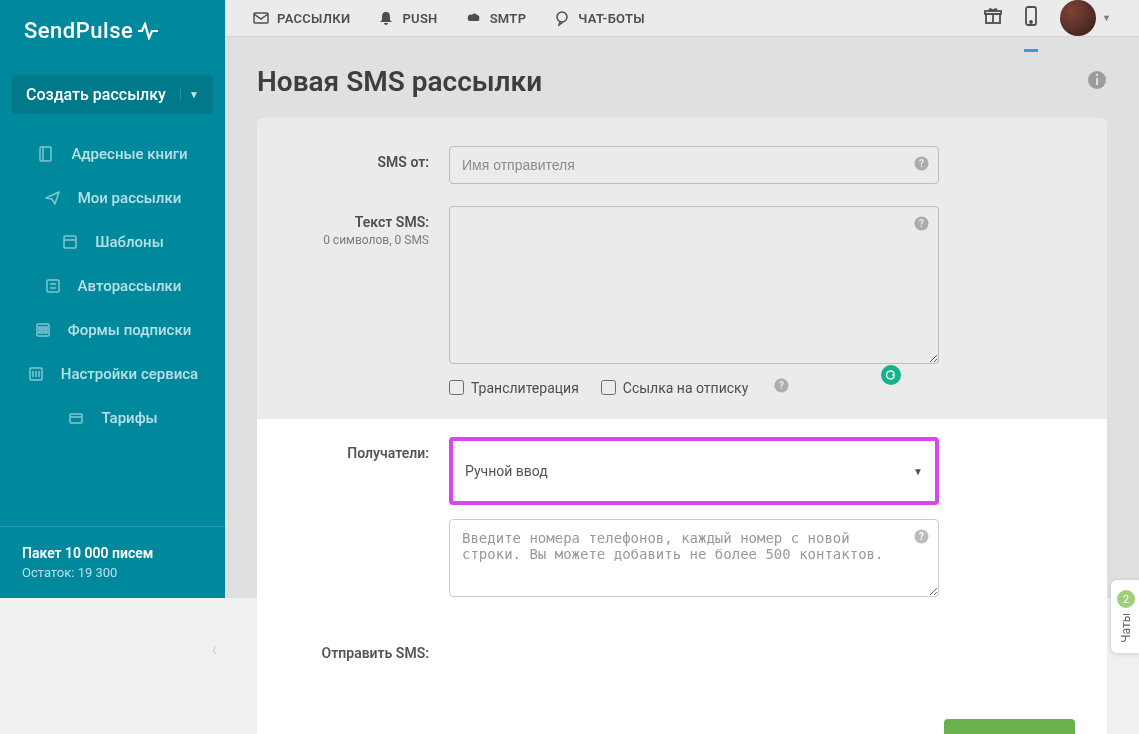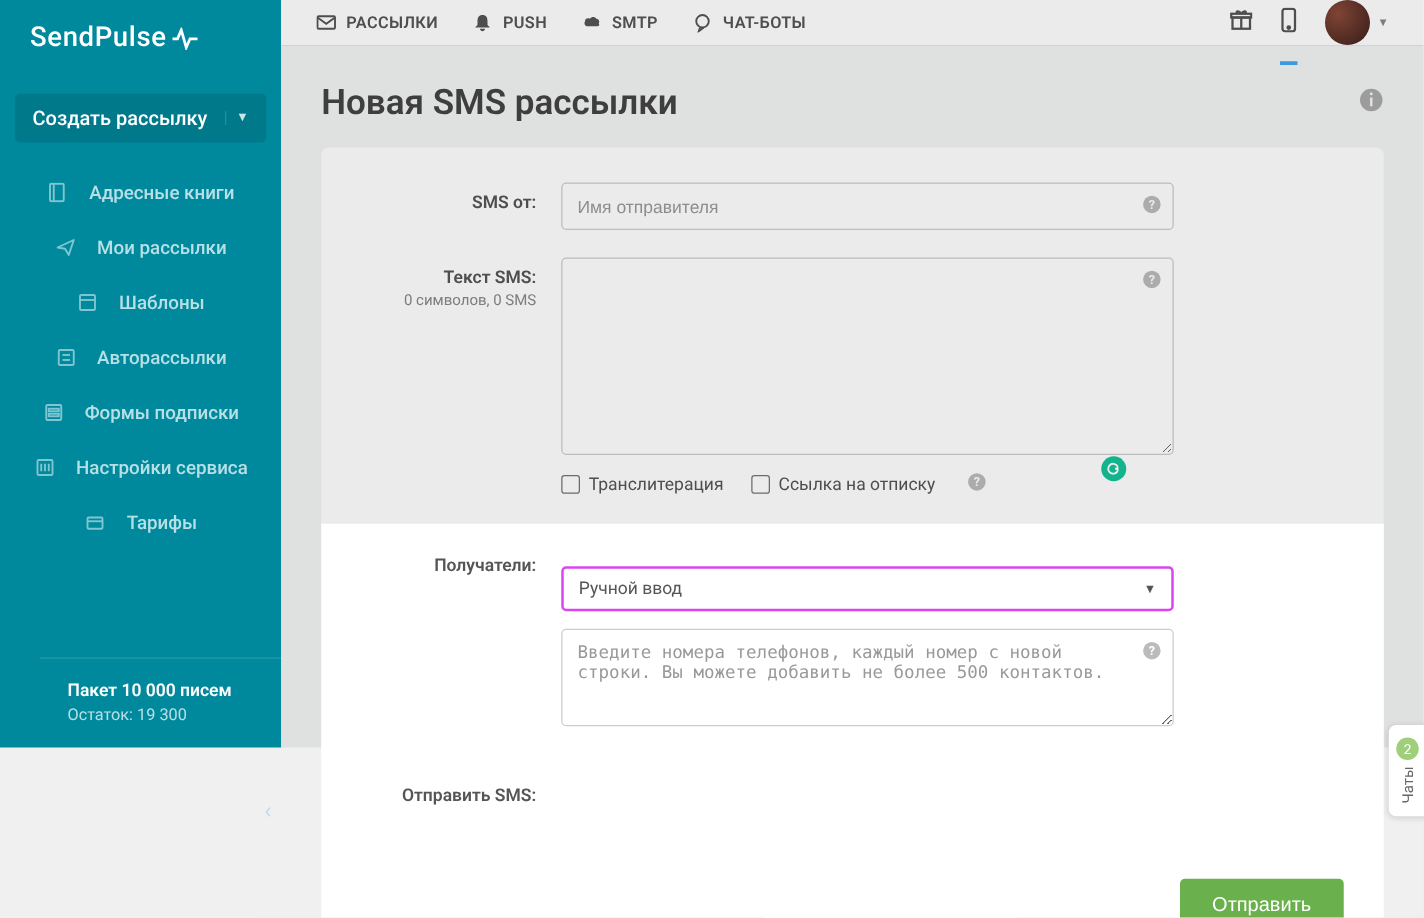--- a/index.html
+++ b/index.html
@@ -14,21 +14,21 @@
 .logo-pulse { margin-left: 4px; display: inline-flex; }
 .create-btn-wrap { padding: 14px 12px; }
 .create-btn { display: flex; align-items: center; justify-content: space-between; background: #00798b; border-radius: 4px; padding: 10px 14px; cursor: pointer; }
 .create-btn-label { font-size: 16px; font-weight: 500; text-align: right; }
 .create-btn-caret { font-size: 10px; opacity: 0.8; padding-left: 8px; border-left: 1px solid rgba(255,255,255,0.2); }
 .nav { flex: 1; padding: 4px 0; }
 .nav-item { display: flex; align-items: center; padding: 13px 22px; cursor: pointer; color: #b7e0e6; justify-content: center; }
 .nav-icon { width: 18px; height: 18px; margin-right: 16px; display: inline-flex; align-items: center; justify-content: center; opacity: 0.7; }
 .nav-label { font-size: 15px; font-weight: 500; }
 .collapse-handle { position: absolute; right: 8px; top: 638px; color: #b7e0e6; cursor: pointer; font-size: 18px; }
-.sidebar-footer { padding: 18px 22px; border-top: 1px solid rgba(255,255,255,0.15); margin-left: 32px; }
+.sidebar-footer { padding: 18px 22px; border-top: 1px solid rgba(255,255,255,0.15); }
 .footer-line1 { font-size: 14px; font-weight: 600; color: #fff; margin-bottom: 4px; }
 .footer-line2 { font-size: 13px; color: #b7e0e6; }
 
 
 .main { flex: 1; display: flex; flex-direction: column; background: #f2f3f4; position: relative; }
 .topbar { height: 64px; background: #fff; border-bottom: 1px solid #e5e5e5; display: flex; align-items: center; padding: 0 28px; }
 .topnav { display: flex; gap: 28px; }
 .topnav-item { display: flex; align-items: center; gap: 8px; color: #555; font-size: 13px; font-weight: 600; letter-spacing: 0.3px; cursor: pointer; }
 .topnav-icon { width: 16px; height: 16px; display: inline-flex; }
 .topbar-right { margin-left: auto; display: flex; align-items: center; gap: 22px; }
@@ -60,21 +60,21 @@
 .checkbox-row { margin-top: 10px; display: flex; gap: 22px; align-items: center; }
 .chk { display: flex; align-items: center; gap: 7px; font-size: 14px; color: #555; cursor: pointer; }
 .chk input { width: 15px; height: 15px; }
 .chk-help { color: #bbb; cursor: pointer; margin-left: 4px; }
 
 
 .highlight-section { position: relative; z-index: 5; background: #fff; margin: 0 -32px; padding: 18px 32px; }
 .highlight-section .form-row { margin-bottom: 14px; }
 .highlight-section .form-row:last-child { margin-bottom: 0; }
 
-.select-like { width: 100%; border: 2px solid #d946ef; border-radius: 4px; padding: 8px 12px; font-size: 14px; color: #555; background: #fff; display: flex; align-items: center; justify-content: space-between; cursor: pointer; margin-top: 16px; }
+.select-like { width: 100%; border: 4px solid #d946ef; border-radius: 4px; padding: 22px 12px; font-size: 14px; color: #555; background: #fff; display: flex; align-items: center; justify-content: space-between; cursor: pointer; }
 .caret-down { font-size: 10px; color: #555; }
 .phone-textarea { width: 100%; border: 1px solid #ccc; border-radius: 4px; padding: 10px 36px 10px 12px; font-size: 14px; color: #888; min-height: 78px; resize: both; }
 
 .radio-group { display: flex; flex-direction: column; gap: 12px; }
 .radio-item { display: flex; align-items: center; gap: 8px; font-size: 14px; color: #555; cursor: pointer; }
 .radio-item input { width: 15px; height: 15px; accent-color: #3b82f6; }
 
 .submit-row { display: flex; justify-content: flex-end; margin-top: 22px; }
 .submit-btn { background: #6ab04c; color: #fff; border: none; border-radius: 4px; padding: 13px 26px; font-size: 16px; font-weight: 500; cursor: pointer; margin-top: 36px; }
 

